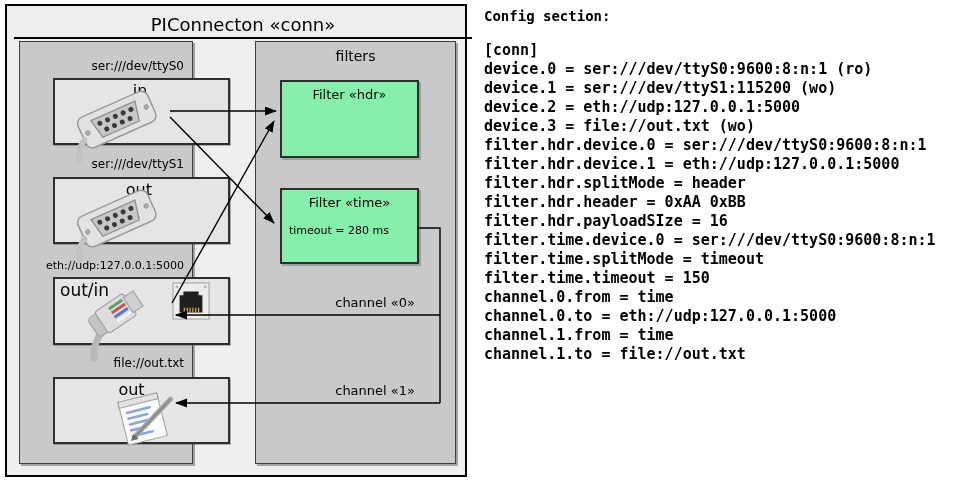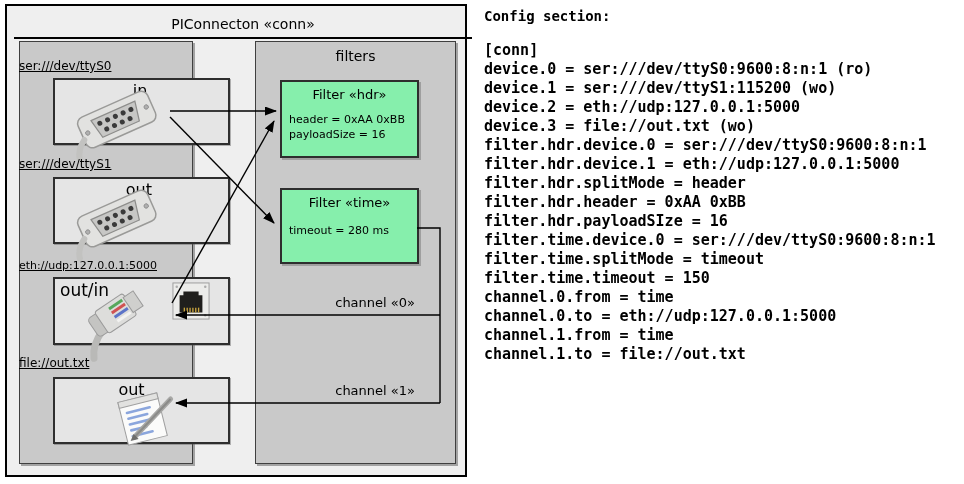--- a/index.html
+++ b/index.html
@@ -4,33 +4,33 @@
 <style>
   html,body{margin:0;padding:0;background:#fff;}
   body{position:relative;width:964px;height:484px;overflow:hidden;
        font-family:"DejaVu Sans",sans-serif;color:#000;}
 
   
   .frame{position:absolute;left:5px;top:4px;width:458px;height:469px;
          border:2px solid #000;background:#efefef;}
   .title-band{position:absolute;left:7px;top:6px;width:458px;height:25px;
               border-bottom:2px solid #000;text-align:center;
-              font-size:14px;line-height:25px;}
+              font-size:18px;line-height:25px;}
 
   
   .panel{position:absolute;background:#c9c9c9;border:1px solid #3f3f3f;
          box-shadow:2px 2px 0 rgba(70,70,70,.45);}
   .panel-devices{left:19px;top:41px;width:172px;height:421px;}
   .panel-filters{left:255px;top:41px;width:199px;height:421px;}
   .filters-title{position:absolute;left:0;top:6px;width:100%;text-align:center;
                  font-size:14px;}
 
   
-  .dev-label{position:absolute;left:19px;width:165px;text-align:left;
-             font-size:12px;white-space:nowrap;text-decoration:underline;}
+  .dev-label{position:absolute;left:19px;width:165px;text-align:right;
+             font-size:12px;white-space:nowrap;}
   .dev-label.small{font-size:11px;}
   .devbox{position:absolute;left:53px;width:125px;height:63px;background:#e5e5e5;
           border:2px solid #2e2e2e;box-shadow:1px 1px 0 rgba(80,80,80,.4);padding-left:48px;}
   .devname{position:absolute;top:1px;left:50%;transform:translateX(-60%);
            font-size:16px;}
   .devname.inline-left{left:5px;transform:none;font-size:17px;}
   .devicon{position:absolute;overflow:visible;}
 
   
   .filterbox{position:absolute;left:280px;width:135px;background:#86efac;
@@ -170,24 +170,20 @@
       </g>
     </g>
     <line x1="22" y1="46" x2="58" y2="8" stroke="#a8a8a6" stroke-width="5" stroke-linecap="round"></line>
     <line x1="22" y1="46" x2="58" y2="8" stroke="#8b8b89" stroke-width="2"></line>
     <path d="M18 50 l8 -2 -5 -5 z" fill="#6e6e6c"></path>
   </svg>
 </div>
 
 <div class="filterbox z3" style="top:80px;height:74px;">
   <span class="ftitle">Filter «hdr»</span>
-  <div class="fprops" style="top:30px;">
-    <div>header = 0xAA 0xBB</div>
-    <div>payloadSize = 16</div>
-  </div>
 </div>
 
 <div class="filterbox z3" style="top:188px;height:72px;">
   <span class="ftitle">Filter «time»</span>
   <div class="fprops" style="top:33px;">
     <div>timeout = 280 ms</div>
   </div>
 </div>
 
 <div class="chan-label z3" style="top:295px;">channel «0»</div>

